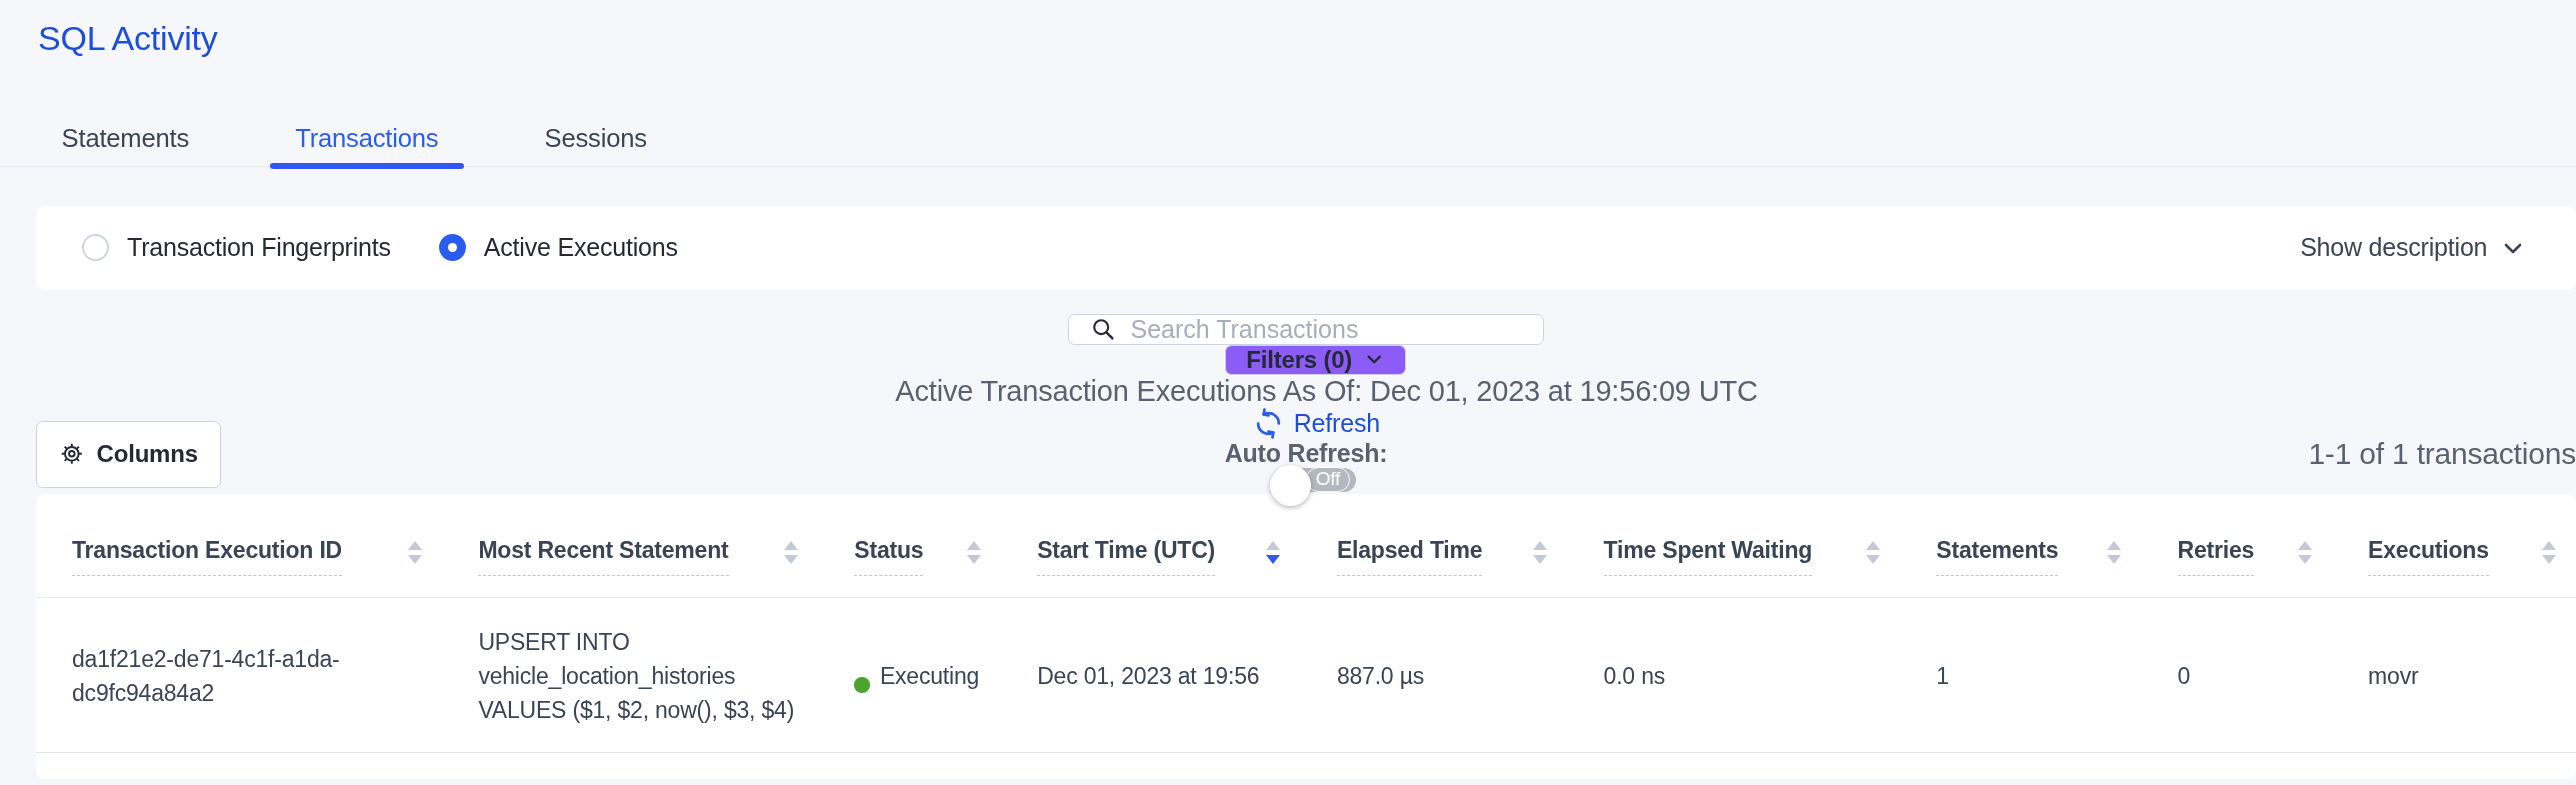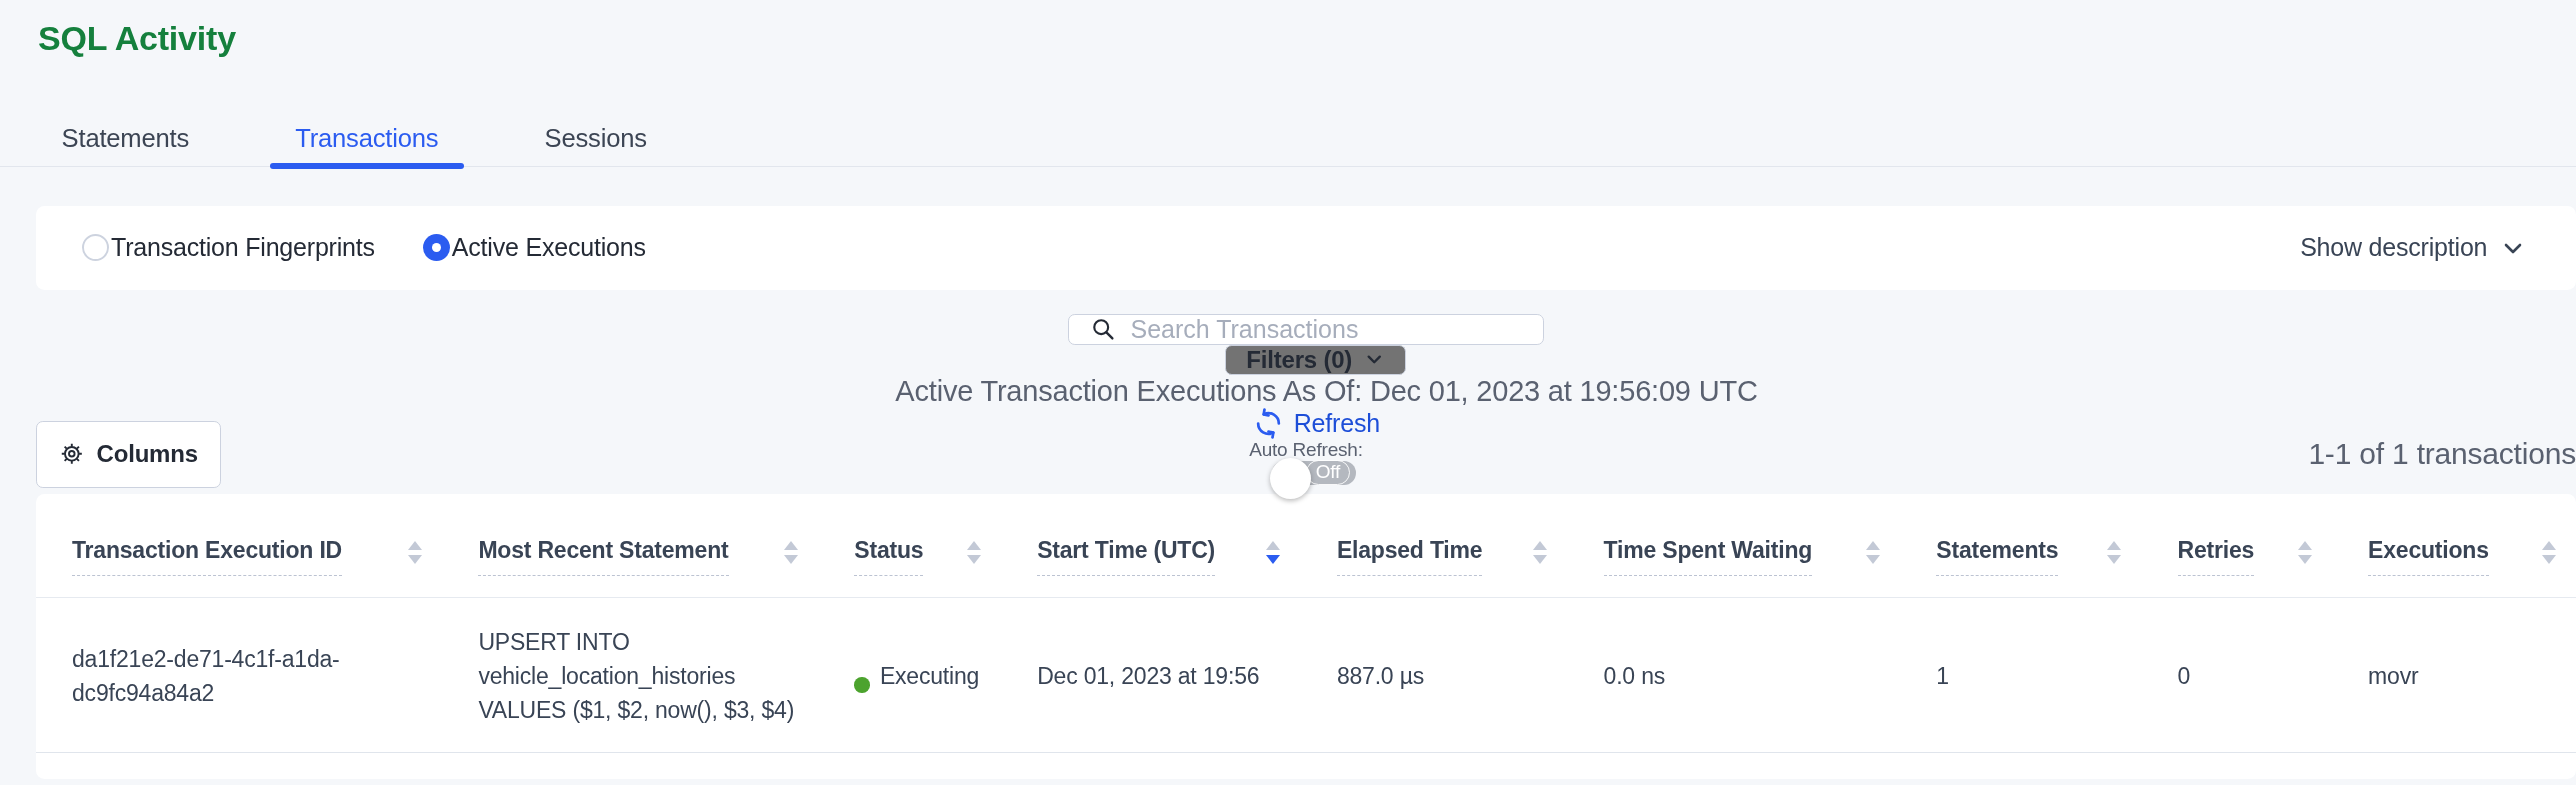--- a/index.html
+++ b/index.html
@@ -9,22 +9,22 @@
     font-family: "Liberation Sans", sans-serif;
     color: #394455;
     overflow: hidden;
     letter-spacing: -0.2px;
   }
   
   .page-title {
     margin: 20.5px 0 0 38px;
     font-size: 34px;
     line-height: 34px;
-    font-weight: 700;
-    color: #15803d;
+    font-weight: 400;
+    color: #1d4ed8;
   }
   
   .tabs {
     margin-top: 68px;
     padding-left: 36px;
     border-bottom: 1.7px solid #e2e6ed;
     display: flex;
     gap: 55px;
   }
   .tab {
@@ -56,21 +56,21 @@
   .mode-bar {
     margin-top: 39px;
     height: 84px;
     display: flex;
     align-items: center;
     padding: 0 51px 0 46px;
   }
   .radio-option {
     display: flex;
     align-items: center;
-    gap: 2px;
+    gap: 18px;
     margin-right: 48px;
     font-size: 25px;
     color: #242a35;
     cursor: pointer;
   }
   .radio-circle {
     width: 27px; height: 27px;
     border-radius: 50%;
     border: 2.6px solid #cdd3df;
     background: #fff;
@@ -119,21 +119,21 @@
     background: transparent;
     width: 100%;
     font-family: "Liberation Sans", sans-serif;
     font-size: 25px;
     color: #242a35;
   }
   .search-box input::placeholder { color: #a6adbb; }
   .filters-btn {
     margin-left: 19px;
     height: 48px;
-    background: #737373;
+    background: #8b5cf6;
     border: 1.7px solid #ccd2df;
     border-radius: 6.8px;
     display: flex;
     align-items: center;
     gap: 12px;
     padding: 0 20.5px;
     font-size: 24px;
     font-weight: 700;
     color: #242a35;
     cursor: pointer;
@@ -143,21 +143,21 @@
     margin-left: 20.5px;
     display: flex;
     align-items: center;
     gap: 10.2px;
     font-size: 25px;
     color: #1d4ed8;
     cursor: pointer;
     white-space: nowrap;
   }
   .v-divider { width: 1.7px; height: 55px; background: #d9dee7; margin: 0 27px; }
-  .autorefresh-label { font-size: 19px; color: #5a6170; white-space: nowrap; }
+  .autorefresh-label { font-size: 25px; color: #5a6170; white-space: nowrap; font-weight: bold; }
   .toggle {
     margin-left: 15.4px;
     width: 84px; height: 24px;
     border-radius: 19px;
     background: #b4b8bf;
     position: relative;
     display: flex;
     align-items: center;
     justify-content: flex-end;
     cursor: pointer;

